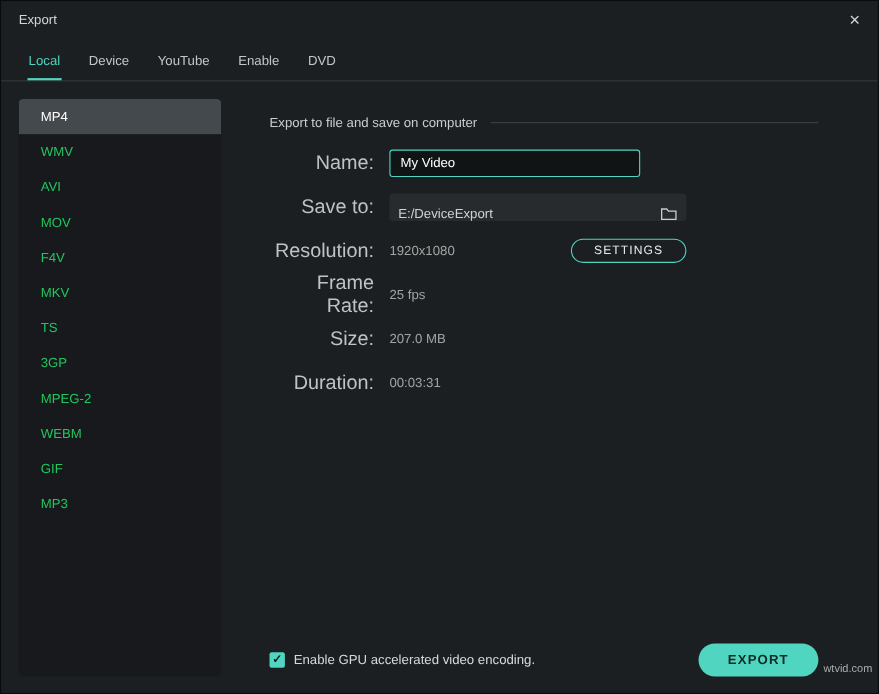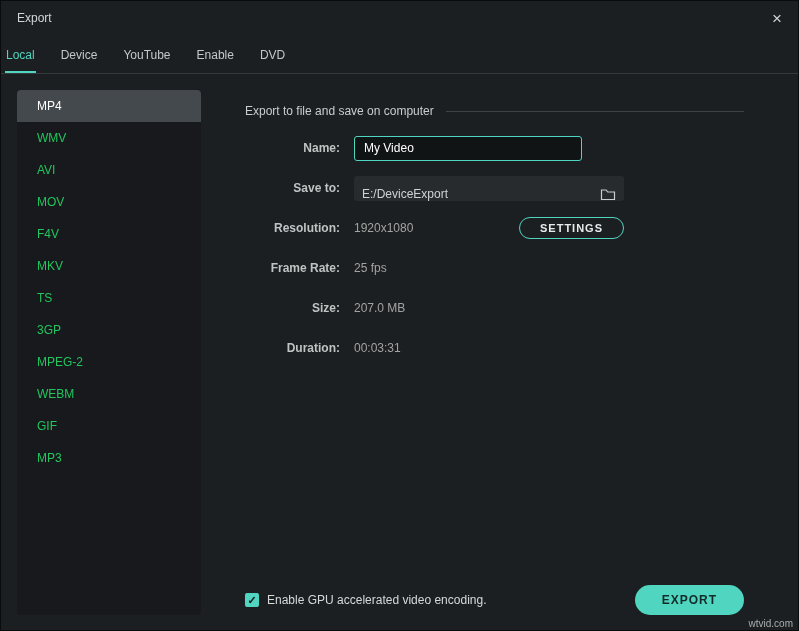--- a/index.html
+++ b/index.html
@@ -31,21 +31,21 @@
     cursor: pointer;
     line-height: 1;
   }
 
   
   .tabbar {
     height: 39px;
     display: flex;
     align-items: flex-end;
     gap: 24px;
-    padding: 0 4px;
+    padding: 0 24px;
     border-bottom: 1px solid #35393b;
   }
   .tab {
     font-size: 12px;
     color: #c3c7c8;
     padding: 0 1px 9px 1px;
     cursor: pointer;
     border-bottom: 2px solid transparent;
   }
   .tab.active {
@@ -101,24 +101,23 @@
 
   .form-row {
     display: flex;
     align-items: center;
     height: 40px;
   }
   .form-label {
     width: 95px;
     text-align: right;
     margin-right: 14px;
-    font-size: 12px;
+    font-size: 18px;
     color: #bfc3c4;
     flex-shrink: 0;
-    font-weight: bold;
   }
   .row-field { width: 270px; display: flex; align-items: center; }
 
   .name-input {
     width: 228px;
     height: 25px;
     background: #111415;
     border: 1px solid #4fd5c0;
     border-radius: 3px;
     color: #ffffff;
@@ -153,21 +152,20 @@
   .settings-btn {
     background: transparent;
     border: 1px solid #4fd5c0;
     border-radius: 12px;
     color: #e8ebeb;
     font-size: 11px;
     letter-spacing: 1px;
     padding: 4px 20px;
     cursor: pointer;
     font-family: "Liberation Sans", sans-serif;
-    font-weight: bold;
   }
 
   
   .footer-row {
     margin-top: auto;
     display: flex;
     align-items: center;
     justify-content: space-between;
   }
   .gpu-wrap { display: flex; align-items: center; gap: 8px; cursor: pointer; }
@@ -193,21 +191,21 @@
     font-weight: bold;
     letter-spacing: 1px;
     padding: 8px 27px;
     cursor: pointer;
     font-family: "Liberation Sans", sans-serif;
   }
 
   .watermark {
     position: absolute;
     right: 5px;
-    bottom: 1px;
+    bottom: 16px;
     font-size: 10px;
     color: #a9adae;
   }
 
   .folder-icon svg { display: block; }
 </style>
 </head>
 <body>
 
 <div class="window">

